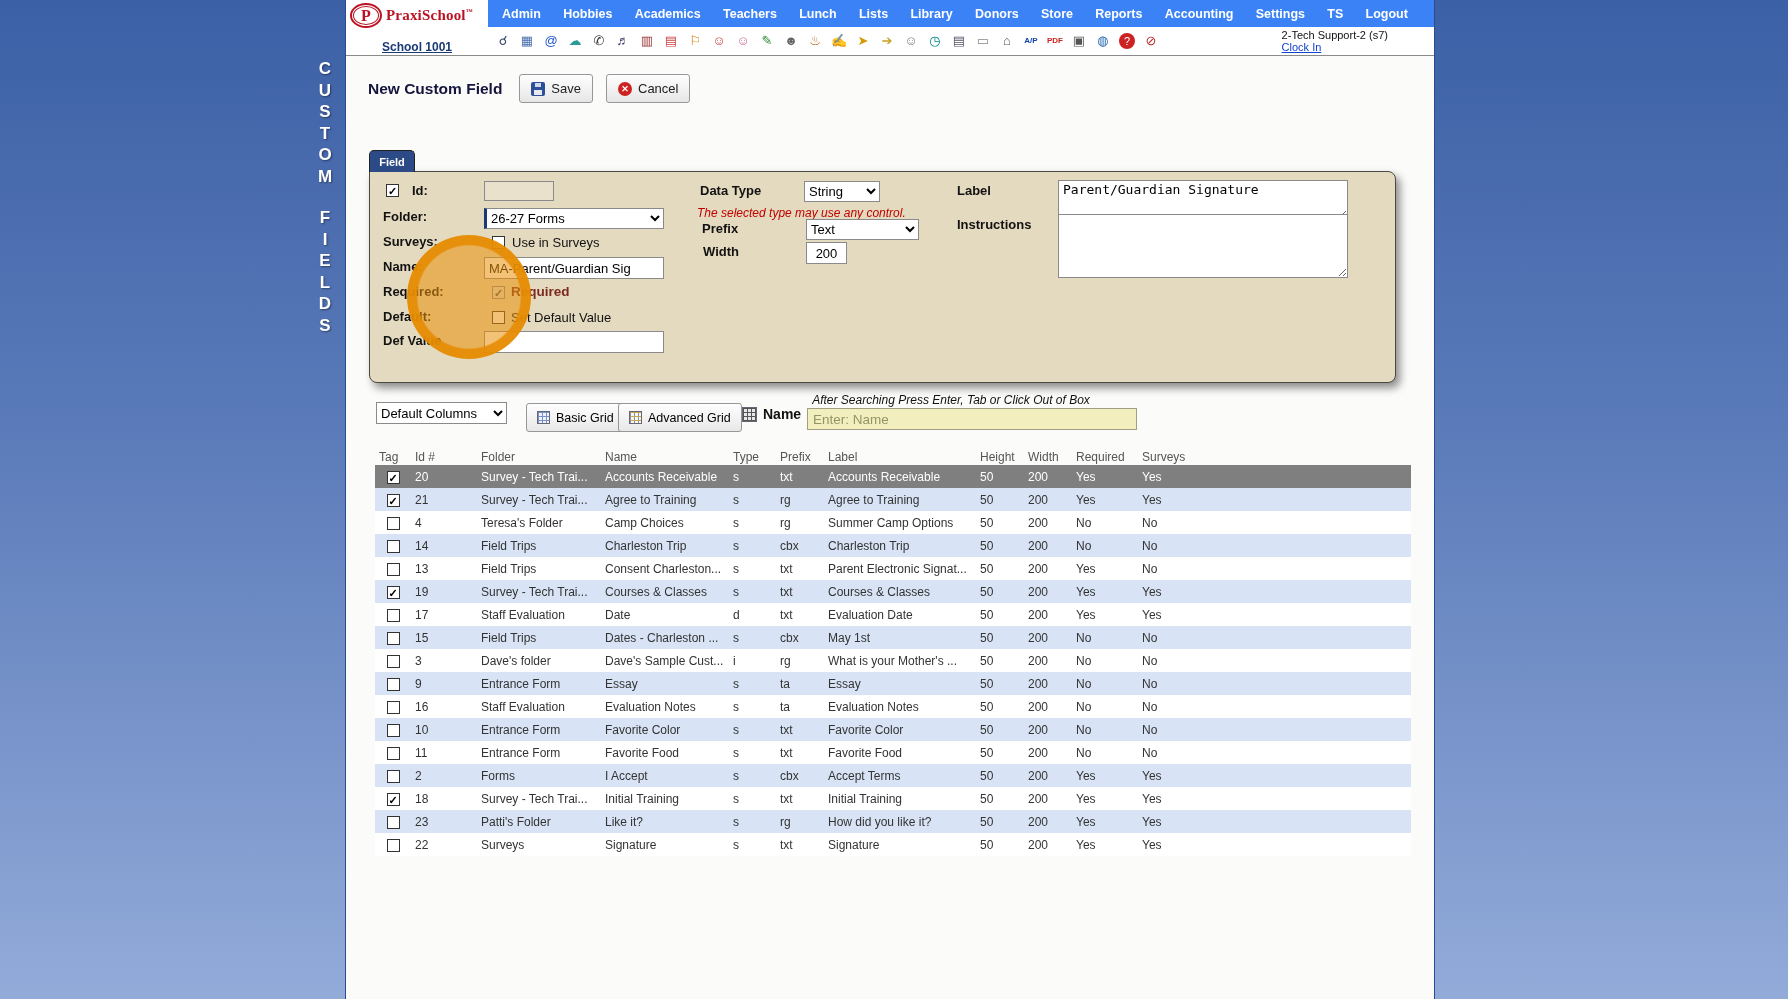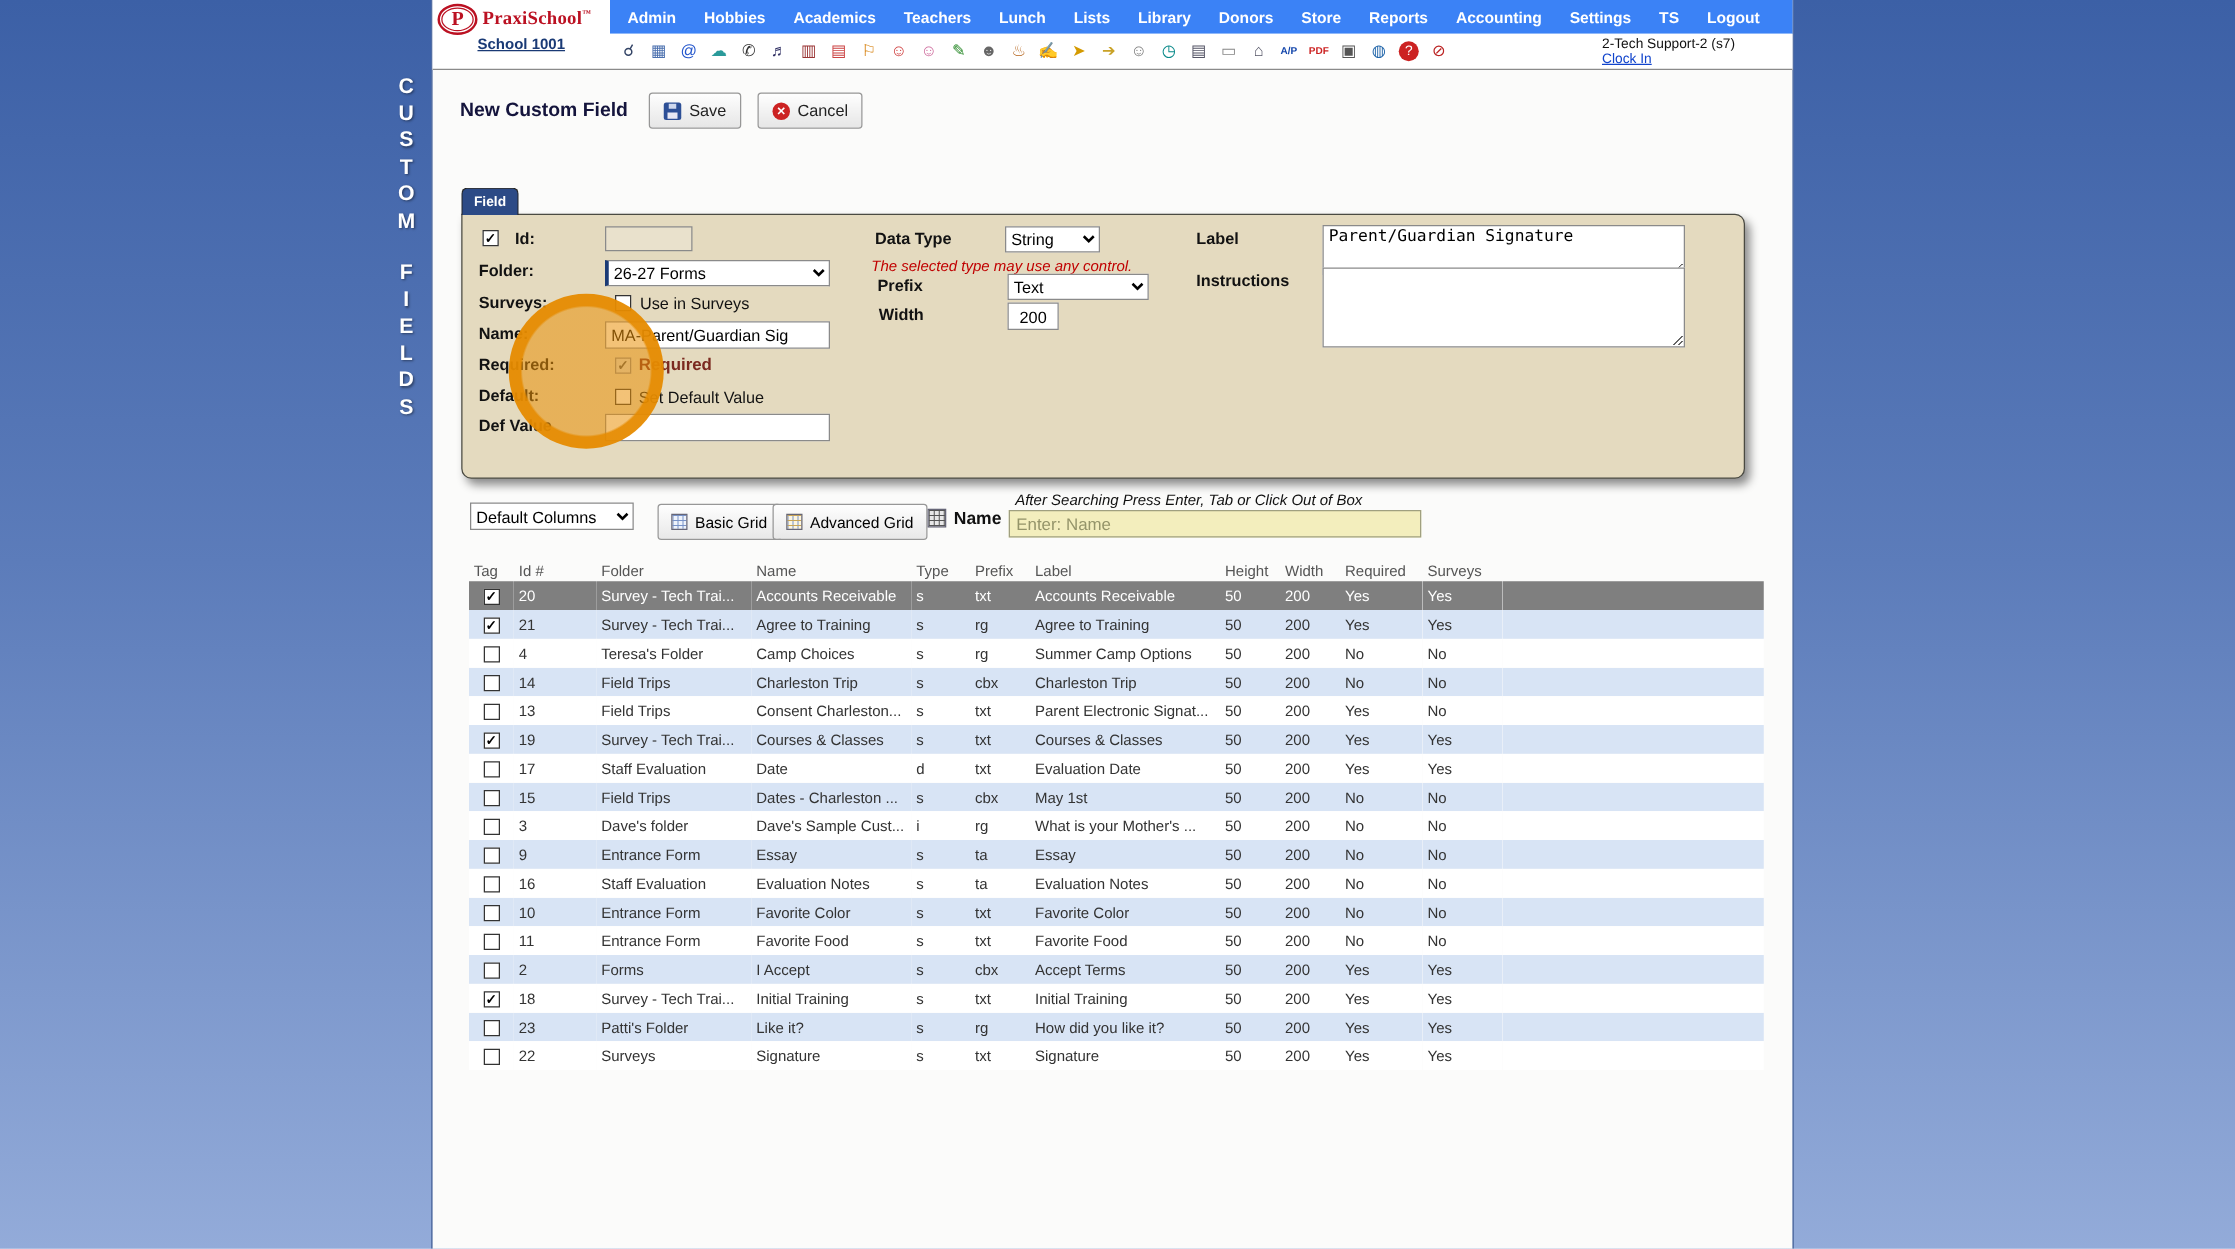--- a/index.html
+++ b/index.html
@@ -24,21 +24,21 @@
 
   
   .logo-box { position:absolute; left:0; top:0; width:142px; height:56px; background:#fff; border-bottom:1px solid #8a8a8a; z-index:3; padding:3px 4px; }
   .logo-row { display:flex; align-items:center; gap:4px; }
   .logo-oval { position:relative; width:32px; height:25px; border:2px solid #bb1122; border-radius:50%; flex:0 0 auto;
                display:flex; align-items:center; justify-content:center; }
   .logo-oval::after { content:""; position:absolute; inset:1px; border:1px solid #bb1122; border-radius:50%; }
   .logo-p { color:#bb1122; font-family:"Liberation Serif",serif; font-weight:bold; font-size:16px; }
   .brand-name { color:#bb1122; font-family:"Liberation Serif",serif; font-weight:bold; font-size:15px; letter-spacing:.2px; }
   .brand-tm { color:#bb1122; font-size:7px; vertical-align:super; }
-  .school-line { text-align:center; color:#1a3a75; font-weight:bold; font-size:12px; text-decoration:underline; margin-top:0; }
+  .school-line { text-align:center; color:#1a3a75; font-weight:bold; font-size:12px; text-decoration:underline; margin-top:12px; }
 
   .navbar { position:absolute; left:142px; right:0; top:0; height:27px; background:#3b82f6;
             display:flex; align-items:center; justify-content:space-between; padding:0 26px 0 14px; }
   .nav-item { color:#fff; font-weight:bold; font-size:12.5px; white-space:nowrap; cursor:pointer; }
 
   .toolbar { position:absolute; left:142px; right:0; top:27px; height:29px; background:#fff;
              border-bottom:1px solid #8a8a8a; display:flex; align-items:center; padding:0 10px 0 4px; gap:2px; }
   .tb-icon { width:22px; height:20px; font-size:13px; line-height:20px; text-align:center; cursor:pointer; flex:0 0 auto; }
   .tb-text { font-size:8px; font-weight:bold; }
   .tb-round { border-radius:50%; width:16px; height:16px; line-height:16px; margin:0 3px; font-size:11px; }

